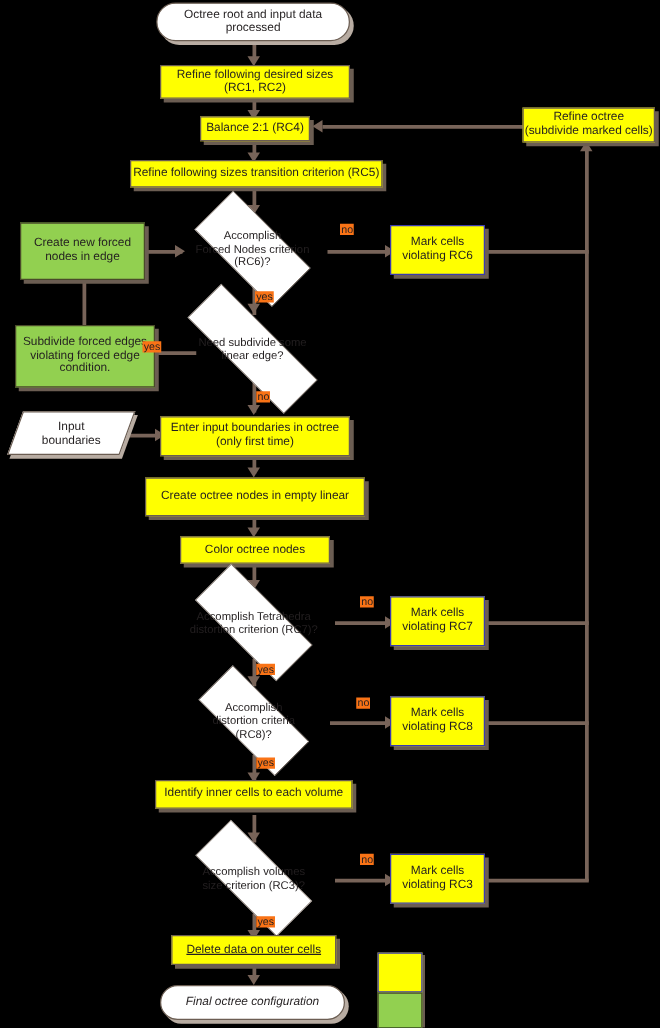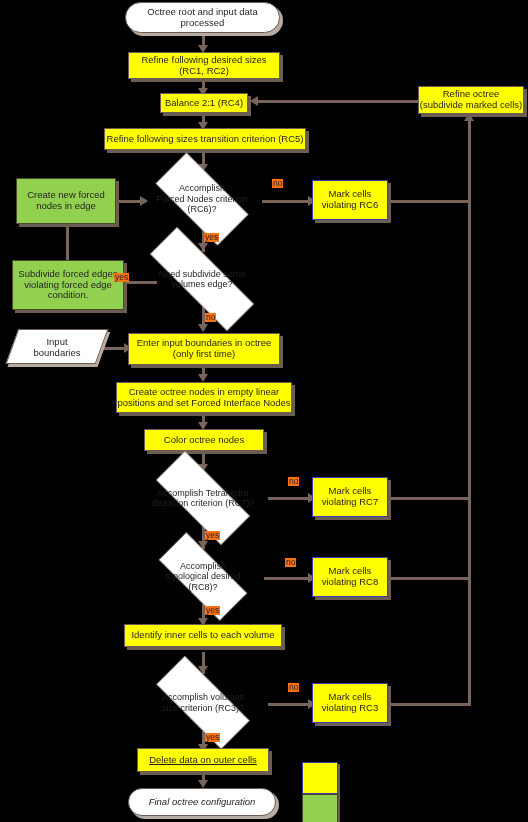--- a/index.html
+++ b/index.html
@@ -200,21 +200,21 @@
       <span>Subdivide forced edges</span><br>
       <span>violating forced edge</span><br>
       <span>condition.</span>
     </span>
   </div>
 
   <div class="node dia" style="left:125px;top:252px;width:154px;height:54px;">
     <div class="shape"></div>
     <div class="txt">
       <span>Need subdivide some</span><br>
-      <span>volumes edge?</span>
+      <span>linear edge?</span>
     </div>
   </div>
 
   <div class="para" style="left:12px;top:329px;width:90px;height:35px;">
     <div class="pshape"></div>
     <div class="ptxt">
       <span>Input</span><br>
       <span>boundaries</span>
     </div>
   </div>
@@ -222,21 +222,20 @@
   <div class="node proc" style="left:128px;top:333px;width:152px;height:32px;">
     <span>
       <span>Enter input boundaries in octree</span><br>
       <span>(only first time)</span>
     </span>
   </div>
 
   <div class="node proc" style="left:116px;top:382px;width:176px;height:31px;">
     <span>
       <span>Create octree nodes in empty linear</span><br>
-      <span>positions and set Forced Interface Nodes</span>
     </span>
   </div>
 
   <div class="node proc" style="left:144px;top:429px;width:120px;height:22px;">
     <span>Color octree nodes</span>
   </div>
 
   <div class="node dia" style="left:138px;top:469px;width:130px;height:58px;">
     <div class="shape"></div>
     <div class="txt">
@@ -249,21 +248,21 @@
     <span>
       <span>Mark cells</span><br>
       <span>violating RC7</span>
     </span>
   </div>
 
   <div class="node dia" style="left:142px;top:549px;width:122px;height:55px;">
     <div class="shape"></div>
     <div class="txt">
       <span>Accomplish</span><br>
-      <span>topological desired</span><br>
+      <span>distortion criteria</span><br>
       <span>(RC8)?</span>
     </div>
   </div>
 
   <div class="node proc blueb" style="left:312px;top:557px;width:76px;height:40px;">
     <span>
       <span>Mark cells</span><br>
       <span>violating RC8</span>
     </span>
   </div>

